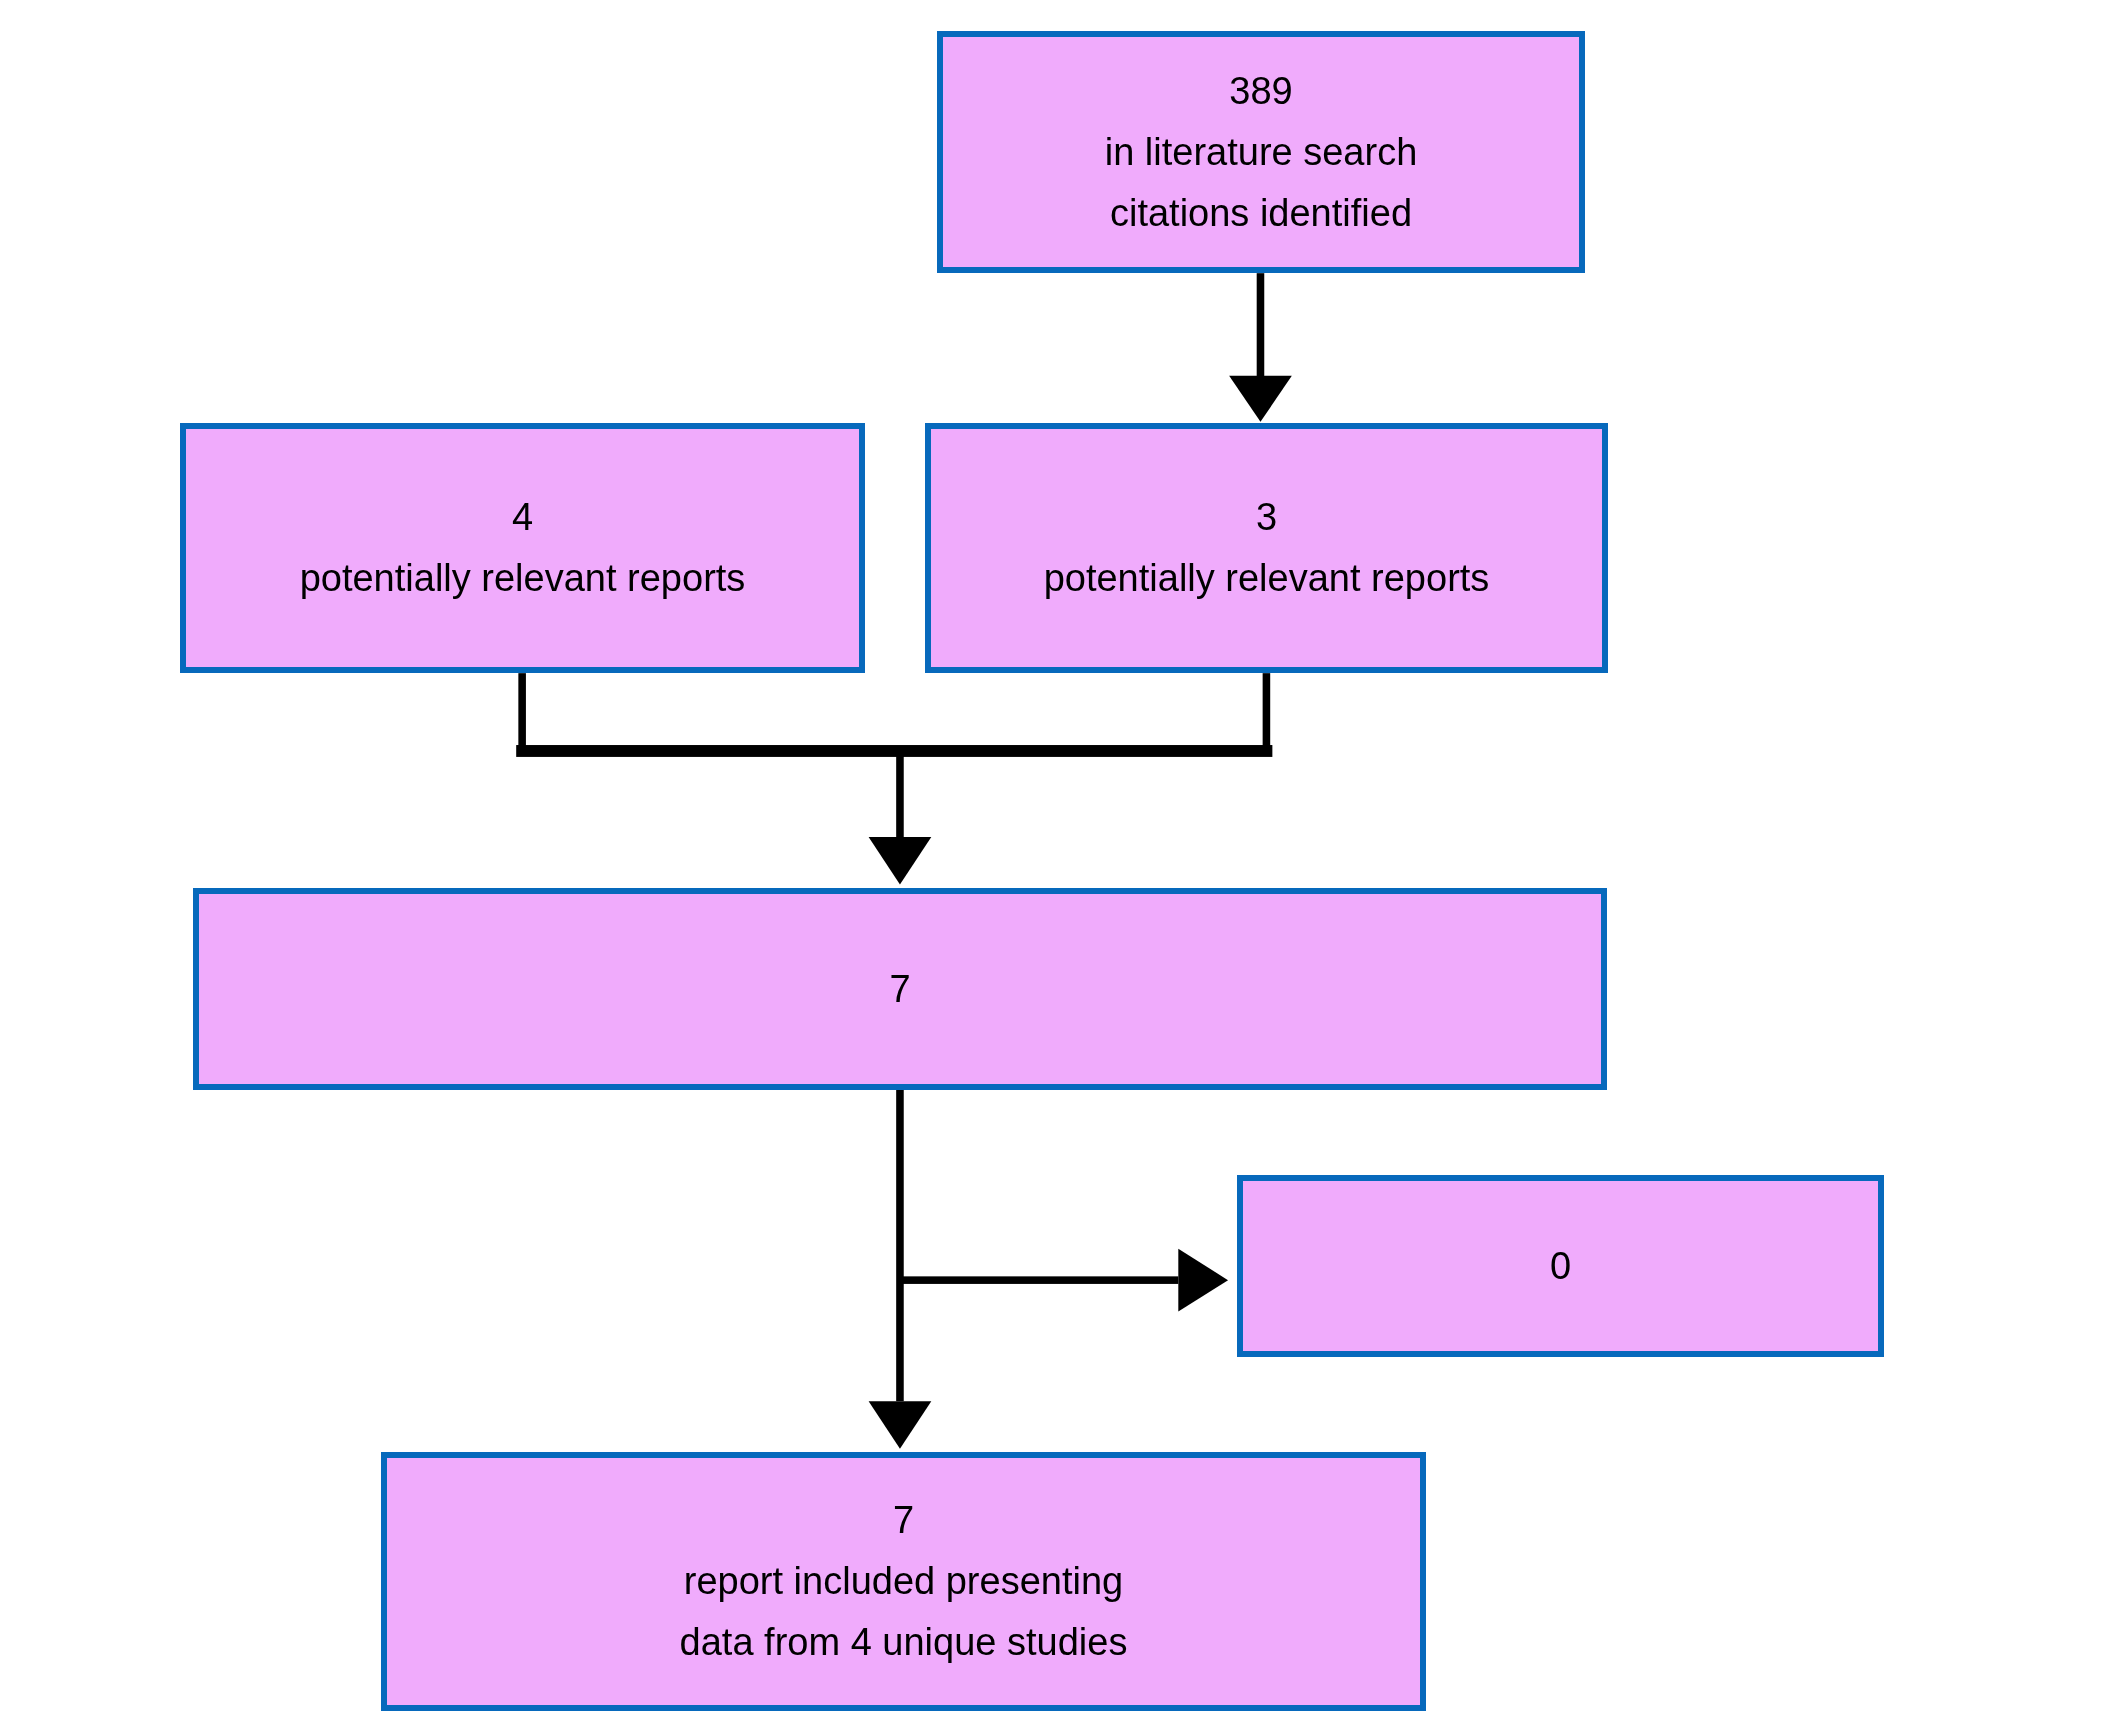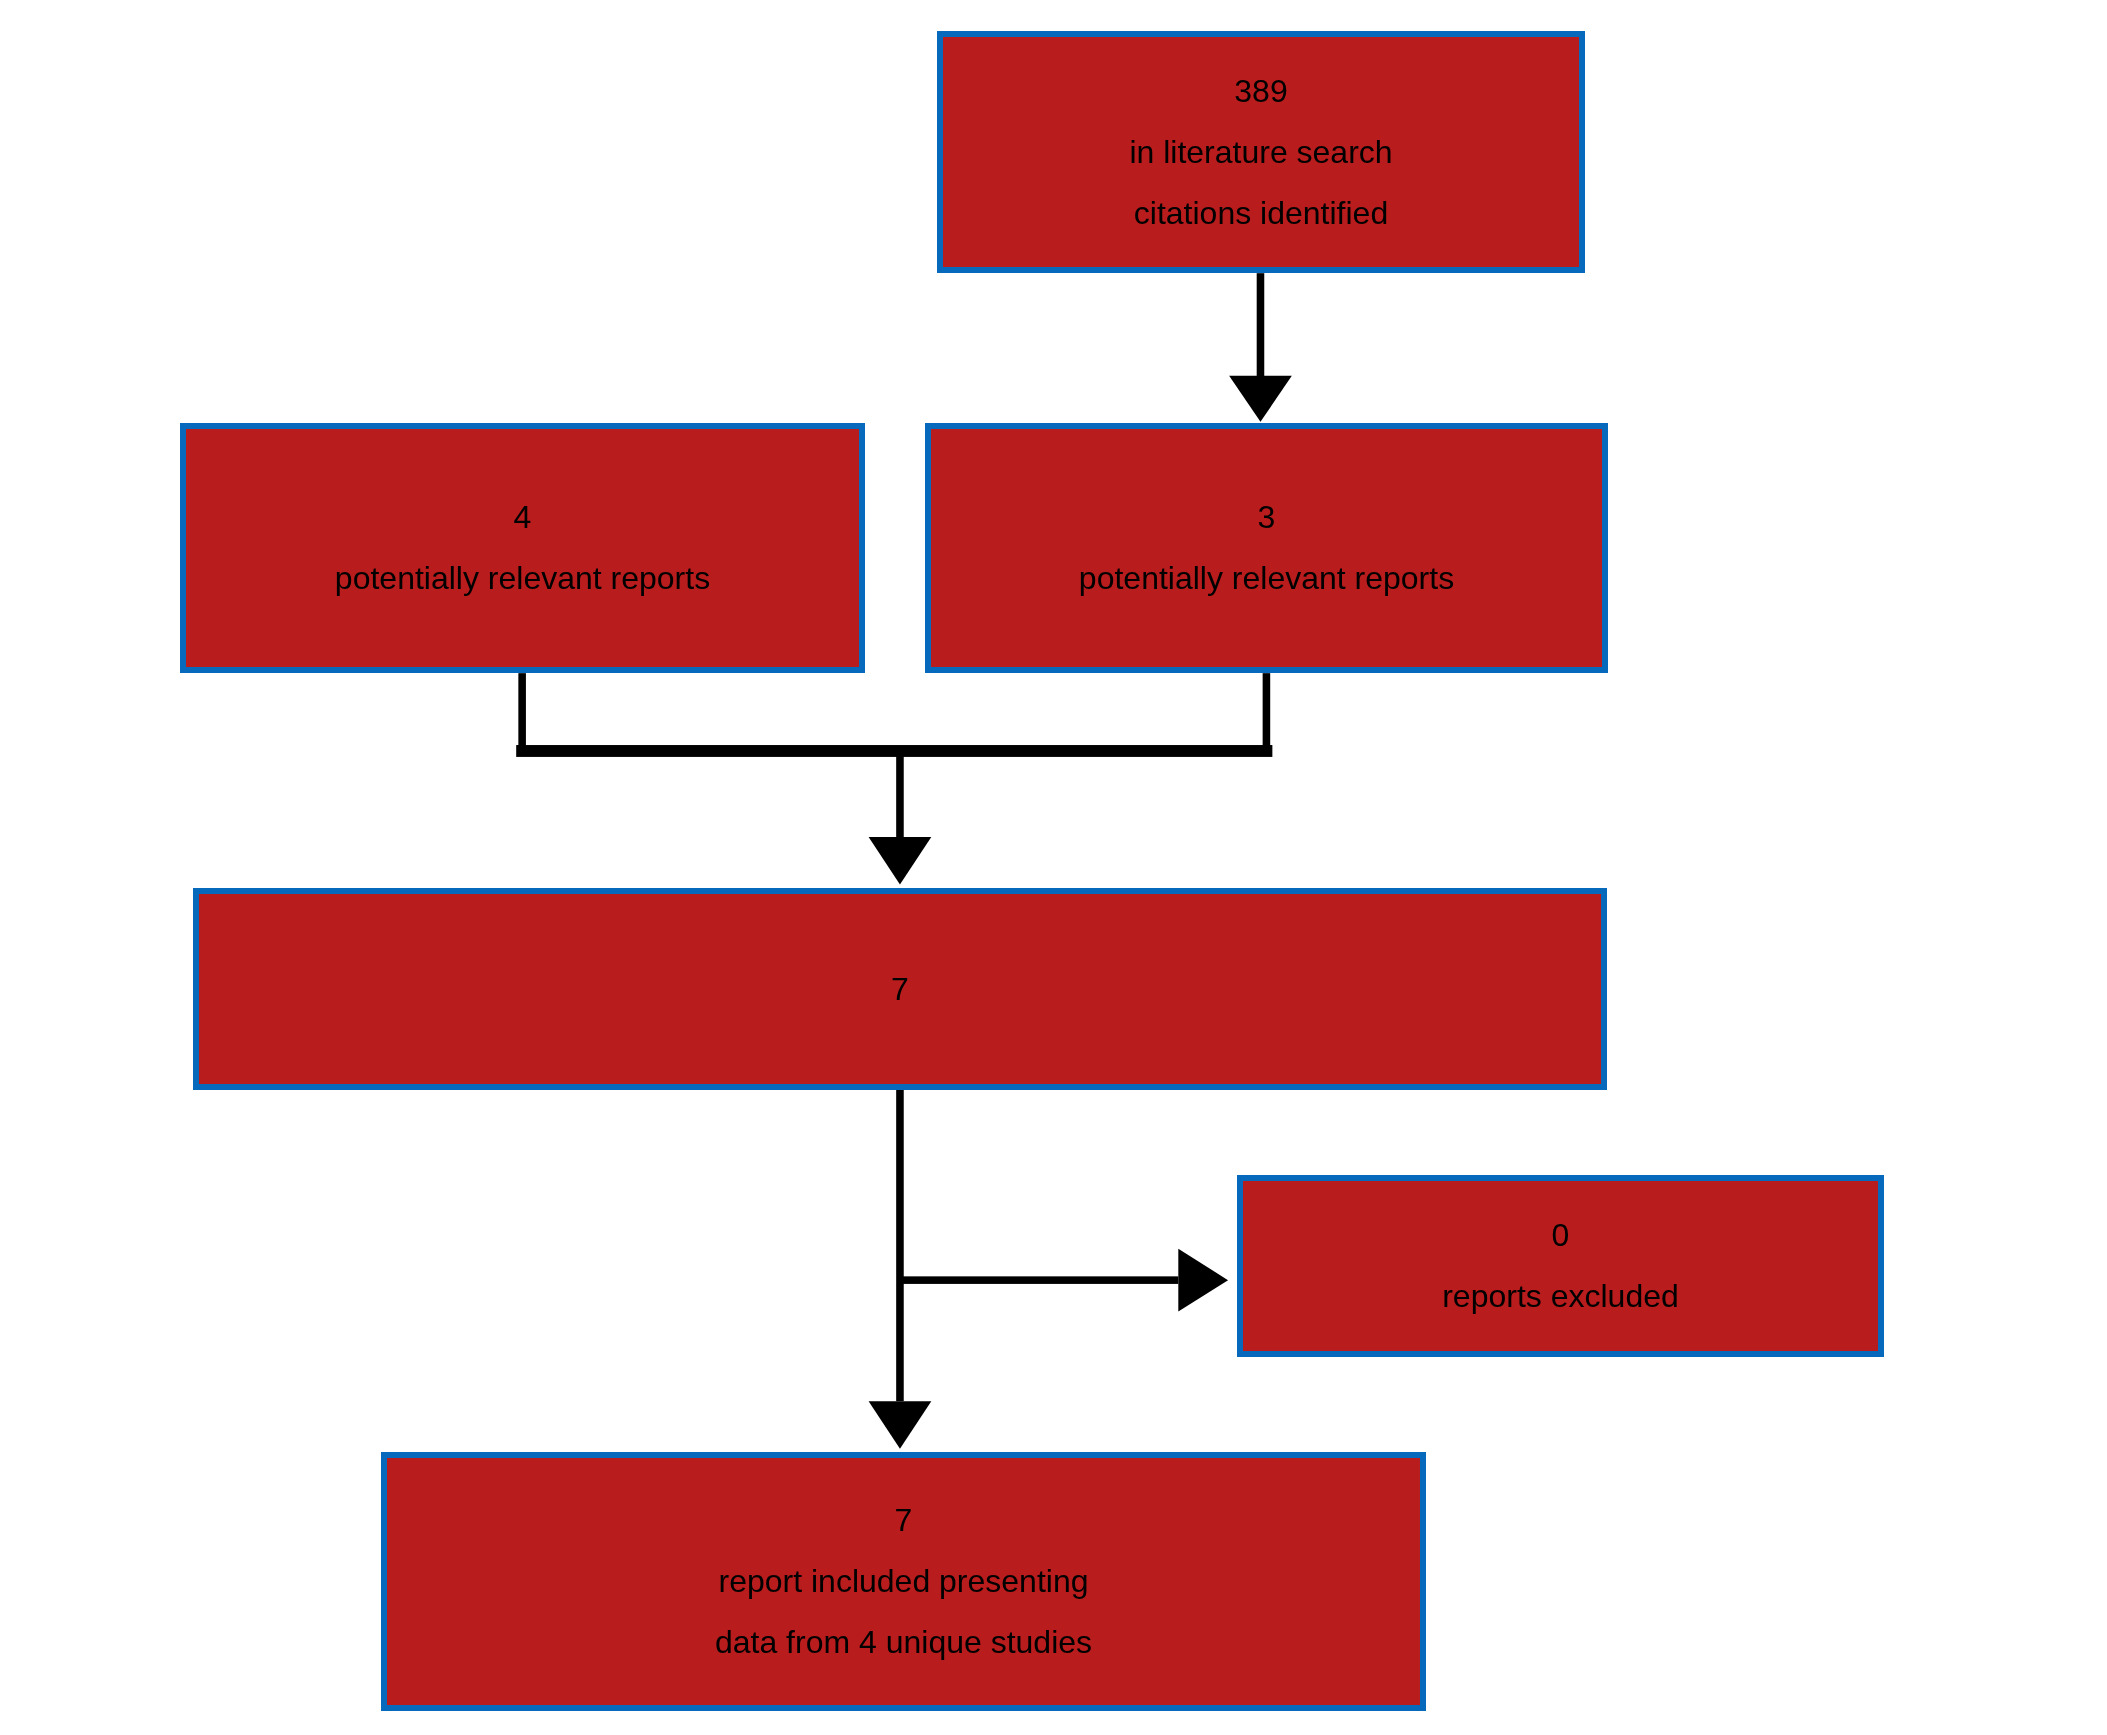--- a/index.html
+++ b/index.html
@@ -12,27 +12,27 @@
     width: 2108px;
     height: 1736px;
     background: #ffffff;
     font-family: "Liberation Sans", sans-serif;
     color: #000000;
   }
   .box {
     position: absolute;
     box-sizing: border-box;
     border: 6px solid #0769bc;
-    background: #b91c1c;
+    background: #f0abfc;
     display: flex;
     flex-direction: column;
     justify-content: center;
     align-items: center;
     text-align: center;
-    font-size: 32px;
+    font-size: 38px;
     line-height: 61px;
     color: #000000;
   }
   .box .line { white-space: nowrap; }
 
   #box-citations { left: 937px; top: 31px;   width: 648px; height: 242px; }
   #box-other     { left: 180px;  top: 423px;  width: 685px; height: 250px; }
   #box-screened  { left: 925px; top: 423px;  width: 683px; height: 250px; }
   #box-total     { left: 193px;  top: 888px; width: 1414px; height: 202px; }
   #box-excluded  { left: 1237px; top: 1175px; width: 647px; height: 182px; }
@@ -93,21 +93,20 @@
     <div class="line">3</div>
     <div class="line">potentially relevant reports</div>
   </div>
 
   <div class="box" id="box-total">
     <div class="line">7</div>
   </div>
 
   <div class="box" id="box-excluded">
     <div class="line">0</div>
-    <div class="line">reports excluded</div>
   </div>
 
   <div class="box" id="box-included">
     <div class="line">7</div>
     <div class="line">report included presenting</div>
     <div class="line">data from 4 unique studies</div>
   </div>
 
 </div>
 

